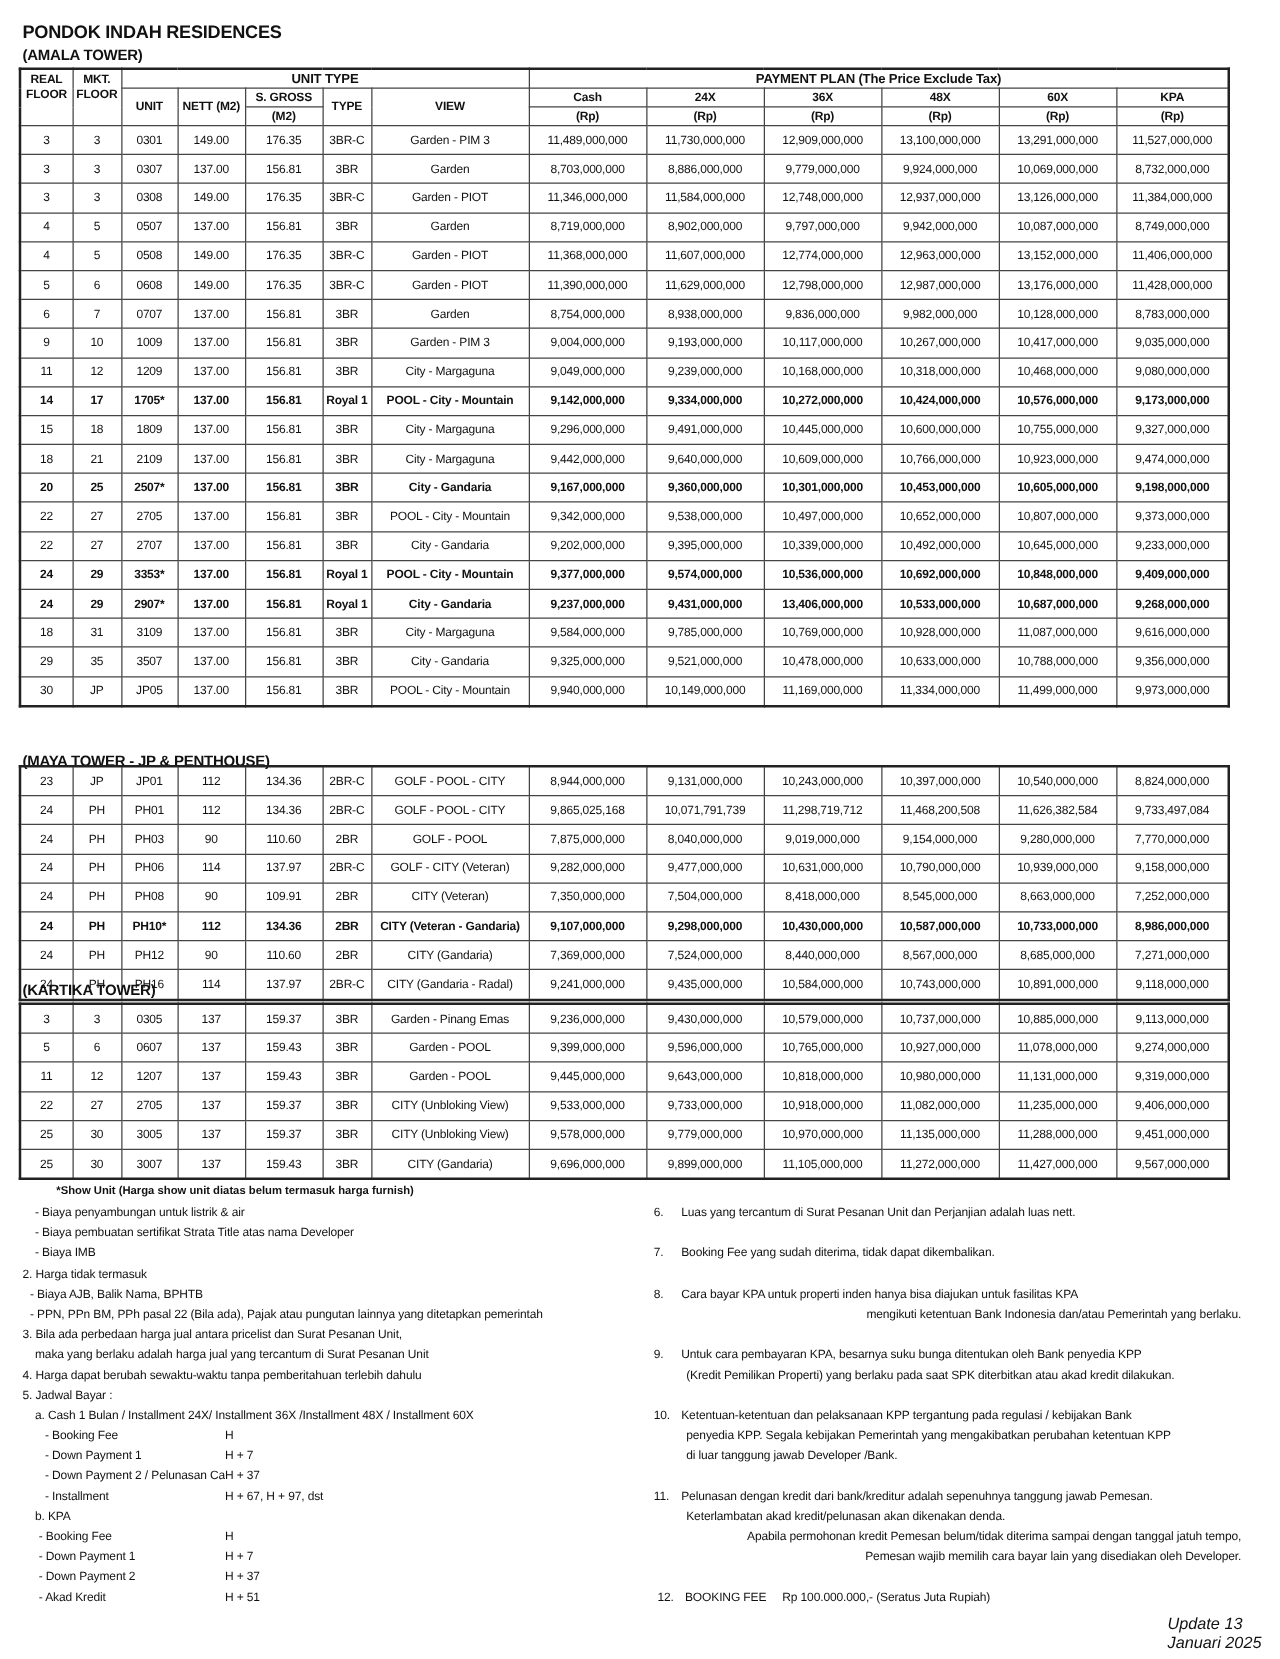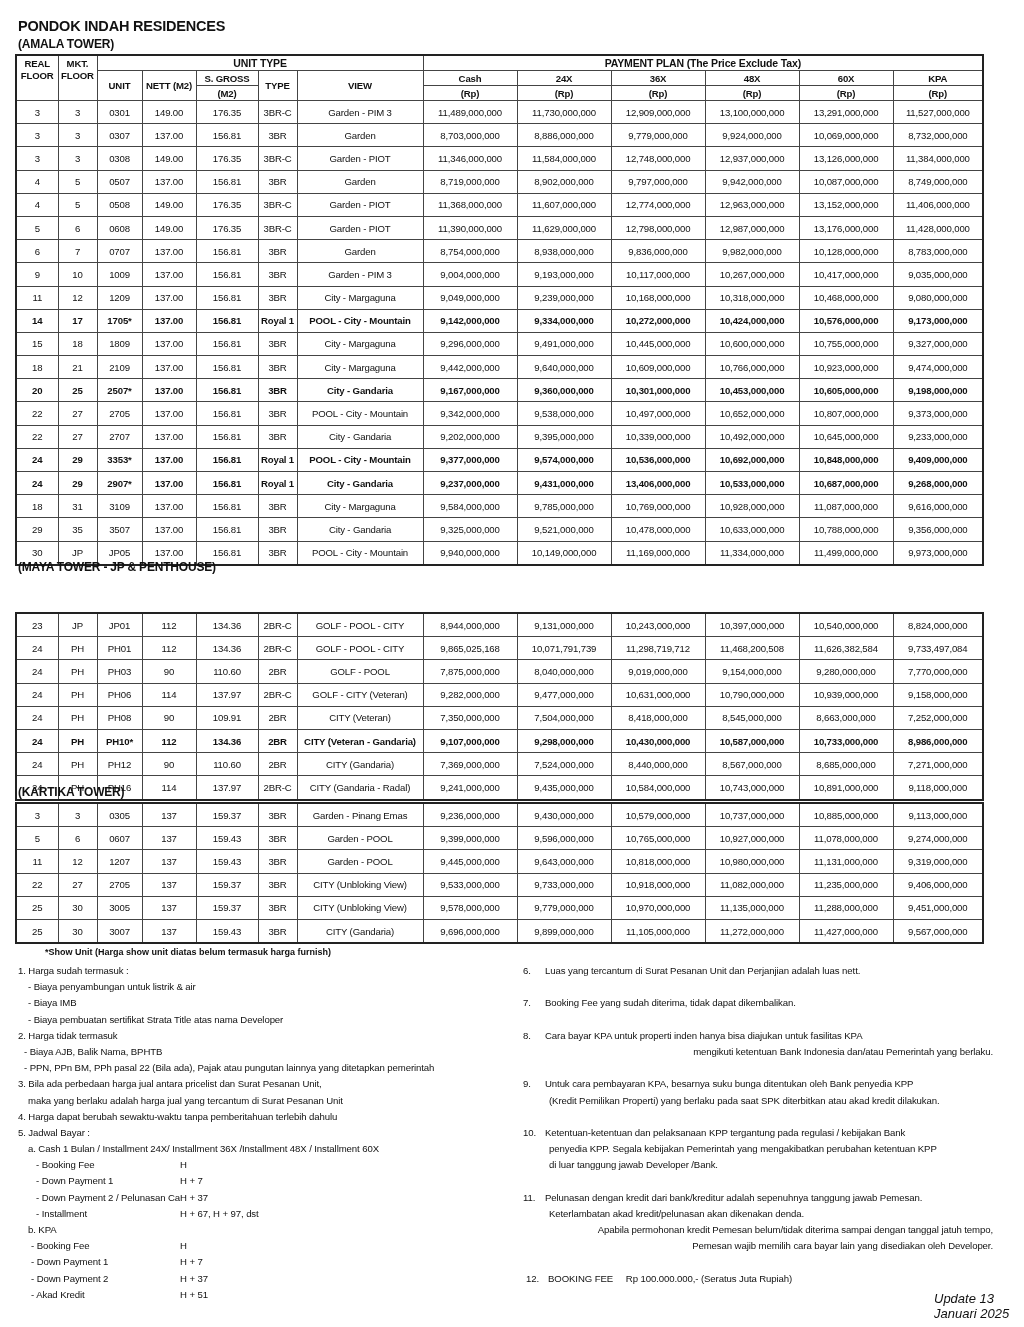--- a/index.html
+++ b/index.html
@@ -378,21 +378,21 @@
         <td>9,940,000,000</td>
         <td>10,149,000,000</td>
         <td>11,169,000,000</td>
         <td>11,334,000,000</td>
         <td>11,499,000,000</td>
         <td>9,973,000,000</td>
       </tr>
     </tbody>
 </table>
 
-<div class="subtitle" style="top:560px;text-align:right;">(MAYA TOWER - JP &amp; PENTHOUSE)</div>
+<div class="subtitle" style="top:602px;text-align:right;">(MAYA TOWER - JP &amp; PENTHOUSE)</div>
 
 <table class="price" style="top:612px;">
   <colgroup>
     <col style="width:42px">
       <col style="width:39px">
       <col style="width:45px">
       <col style="width:54px">
       <col style="width:62px">
       <col style="width:39px">
       <col style="width:126px">
@@ -635,24 +635,23 @@
         <td>11,272,000,000</td>
         <td>11,427,000,000</td>
         <td>9,567,000,000</td>
       </tr>
     </tbody>
 </table>
 
 <div class="note-star">*Show Unit (Harga show unit diatas belum termasuk harga furnish)</div>
 
 <div class="notes-left">
-  <div class="line">1. Harga sudah termasuk :</div>
   <div class="line ind1">- Biaya penyambungan untuk listrik &amp; air</div>
+  <div class="line ind1">- Biaya pembuatan sertifikat Strata Title atas nama Developer</div>
   <div class="line ind1">- Biaya IMB</div>
-  <div class="line ind1">- Biaya pembuatan sertifikat Strata Title atas nama Developer</div>
   <div class="line">2. Harga tidak termasuk</div>
   <div class="line ind2">- Biaya AJB, Balik Nama, BPHTB</div>
   <div class="line ind2">- PPN, PPn BM, PPh pasal 22 (Bila ada), Pajak atau pungutan lainnya yang ditetapkan pemerintah</div>
   <div class="line">3. Bila ada perbedaan harga jual antara pricelist dan Surat Pesanan Unit,</div>
   <div class="line ind1">maka yang berlaku adalah harga jual yang tercantum di Surat Pesanan Unit</div>
   <div class="line">4. Harga dapat berubah sewaktu-waktu tanpa pemberitahuan terlebih dahulu</div>
   <div class="line">5. Jadwal Bayar :</div>
   <div class="line ind1">a. Cash 1 Bulan / Installment 24X/ Installment 36X /Installment 48X / Installment 60X</div>
   <div class="sched">
       <span class="lbl">- Booking Fee</span>

